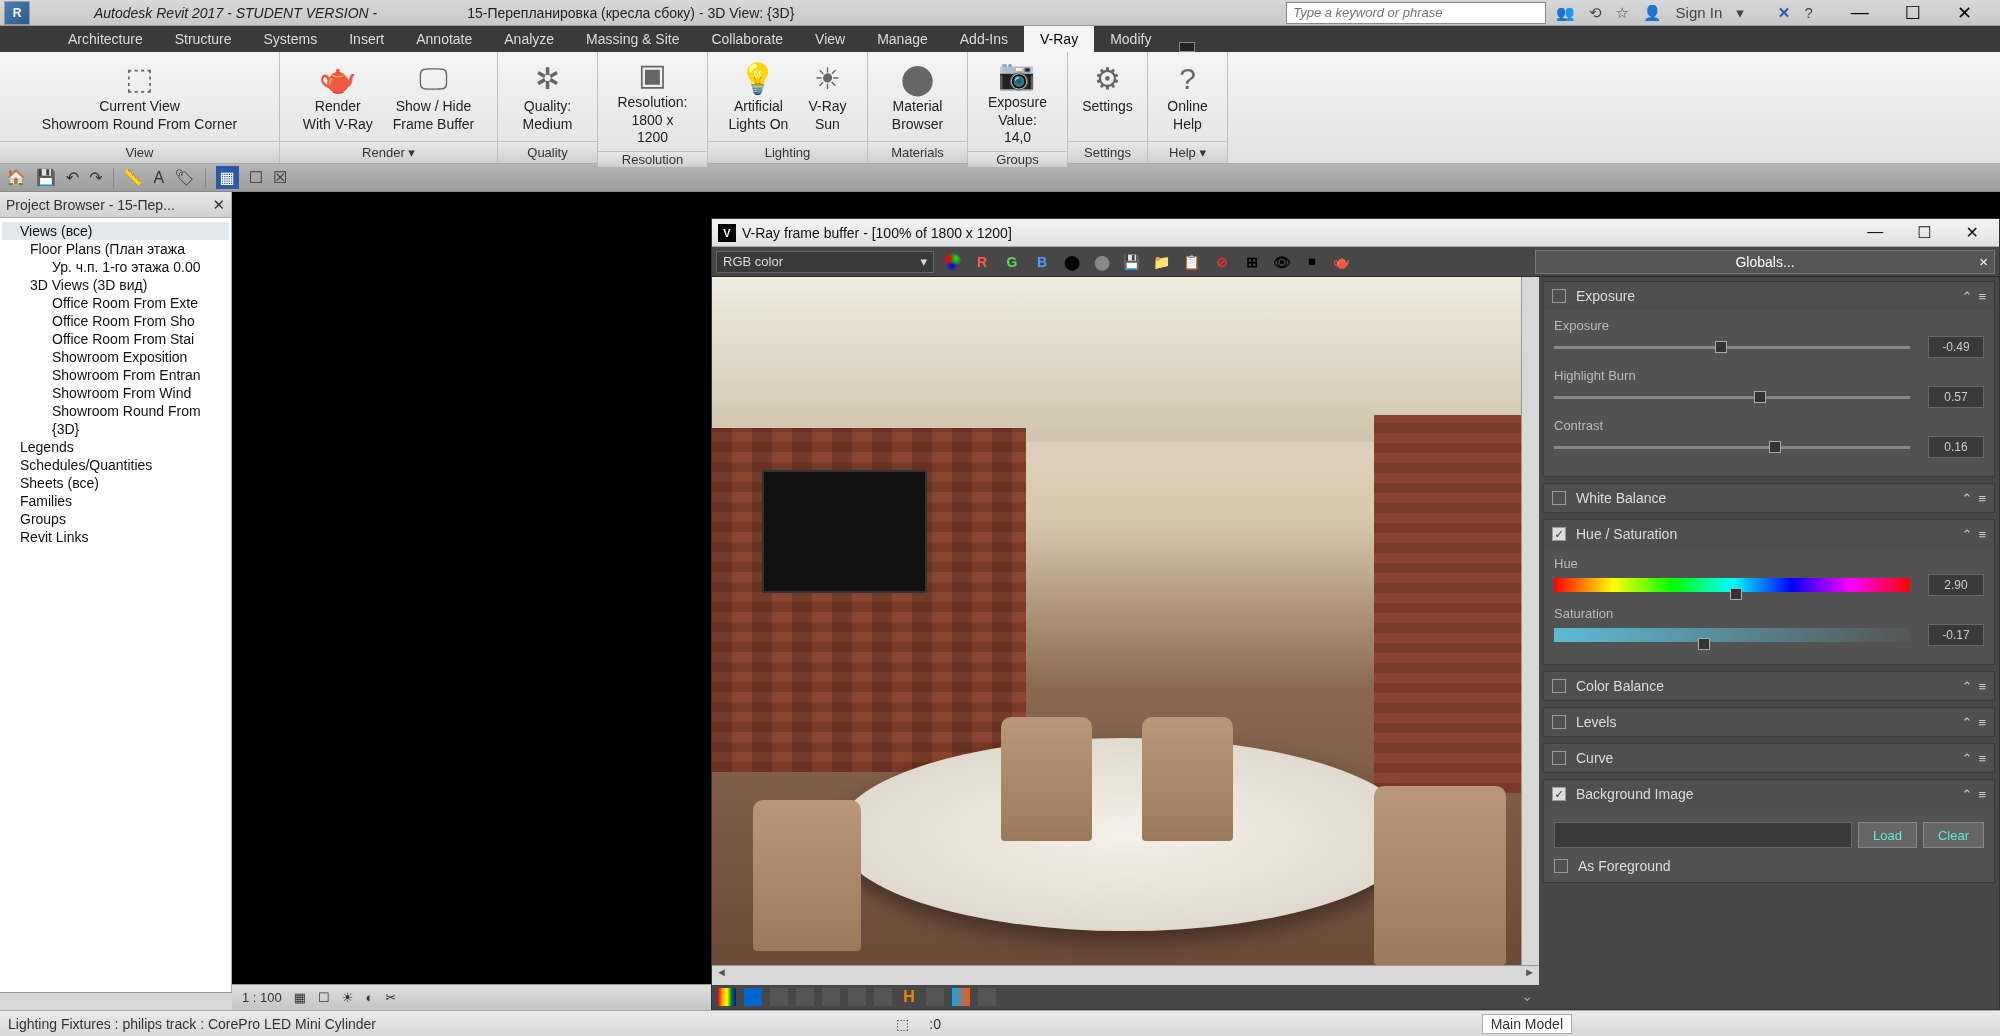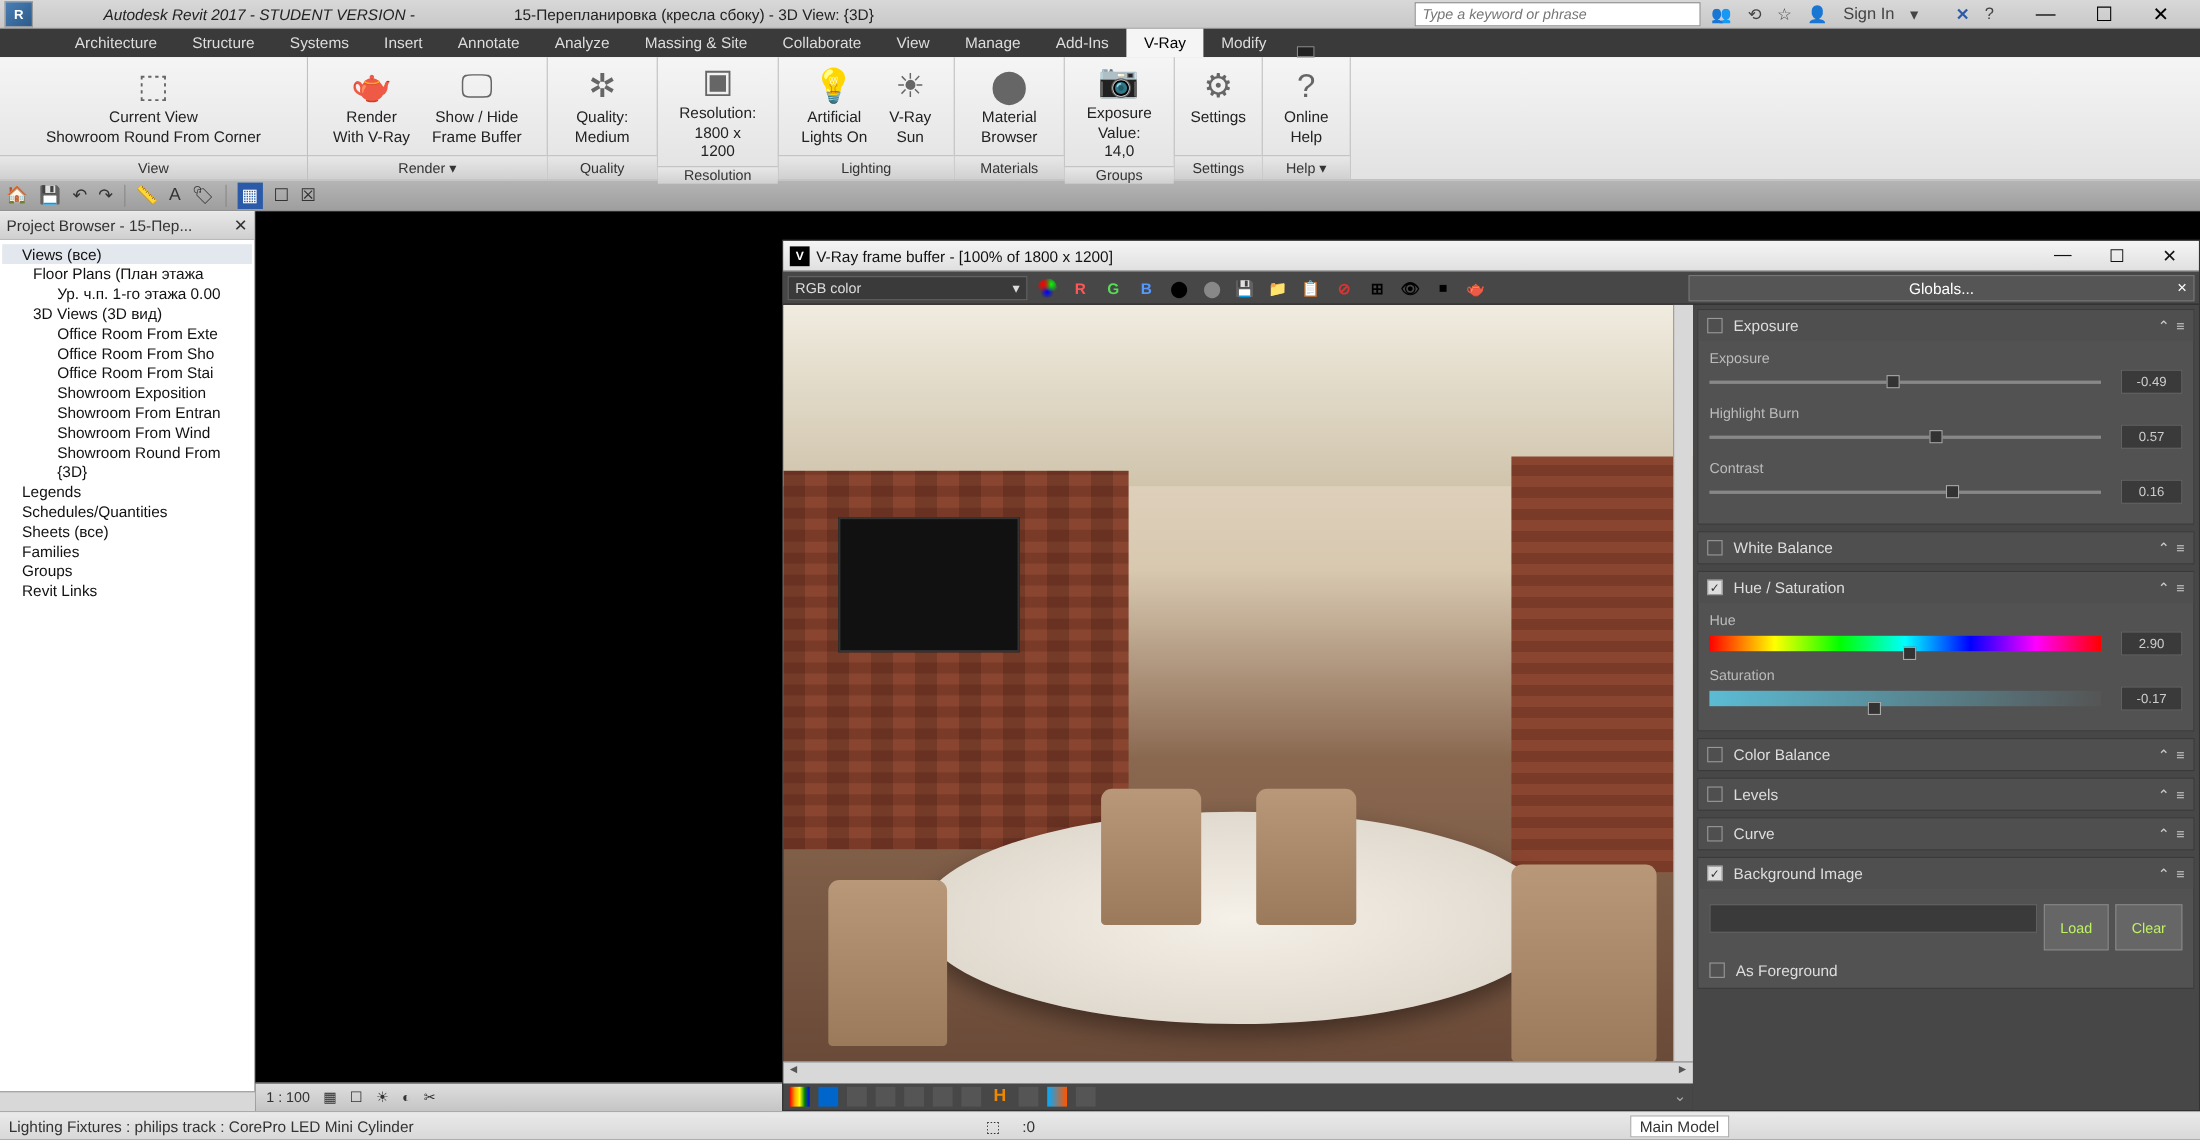--- a/index.html
+++ b/index.html
@@ -75,21 +75,21 @@
 .gp-label{font-size:13px;color:#bbb;margin-bottom:3px}
 .gp-slider{display:flex;align-items:center;gap:18px}
 .gp-track{flex:1;height:3px;background:#888;position:relative}
 .gp-thumb{position:absolute;top:-5px;width:12px;height:12px;background:#333;border:1px solid #aaa;transform:translateX(-50%)}
 .gp-val{width:56px;height:22px;background:#3a3a3a;border:1px solid #666;color:#ccc;text-align:center;font-size:12px;display:flex;align-items:center;justify-content:center}
 .hue-track{flex:1;height:14px;background:linear-gradient(90deg,red,yellow,lime,cyan,blue,magenta,red);position:relative}
 .sat-track{flex:1;height:14px;background:linear-gradient(90deg,#5bbcd4,#555);position:relative}
 .light-track{flex:1;height:14px;background:linear-gradient(90deg,#000,#888,#fff);position:relative}
 .gp-btns{display:flex;gap:6px;margin-top:6px}
 .gp-input{flex:1;height:26px;background:#3a3a3a;border:1px solid #666}
-.gp-btn{padding:0 14px;height:42px;background:#666;color:#bef264;border:1px solid #888;font-size:13px;cursor:pointer;display:flex;align-items:center}
+.gp-btn{padding:0 14px;height:26px;background:#666;color:#5eead4;border:1px solid #888;font-size:13px;cursor:pointer;display:flex;align-items:center}
 .statusbar{position:absolute;bottom:0;left:0;right:0;height:26px;background:linear-gradient(#eaeaea,#d8d8d8);display:flex;align-items:center;padding:0 8px;font-size:14px;color:#333;border-top:1px solid #aaa;gap:20px}
 .statusbar .mm{margin-left:auto;border:1px solid #aaa;padding:1px 8px;background:#fff}
 .hscroll{position:absolute;bottom:26px;left:0;width:232px;height:18px;background:#d8d8d8;border-top:1px solid #999}
 </style>
 </head>
 <body>
 
 <div class="titlebar">
   <div class="revit-logo">R</div>
   <span class="title-text">Autodesk Revit 2017 - STUDENT VERSION -</span>

